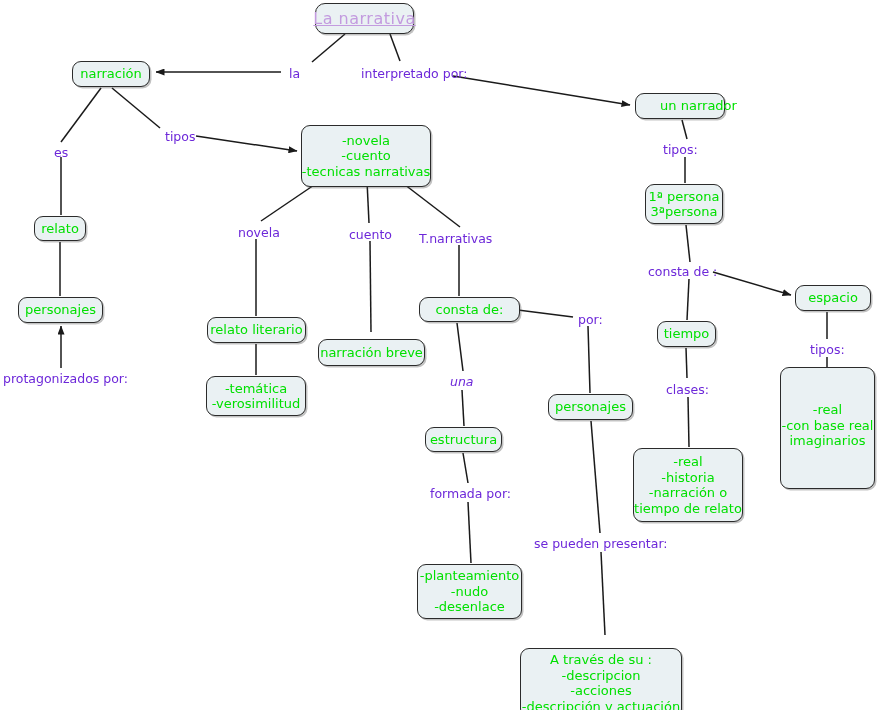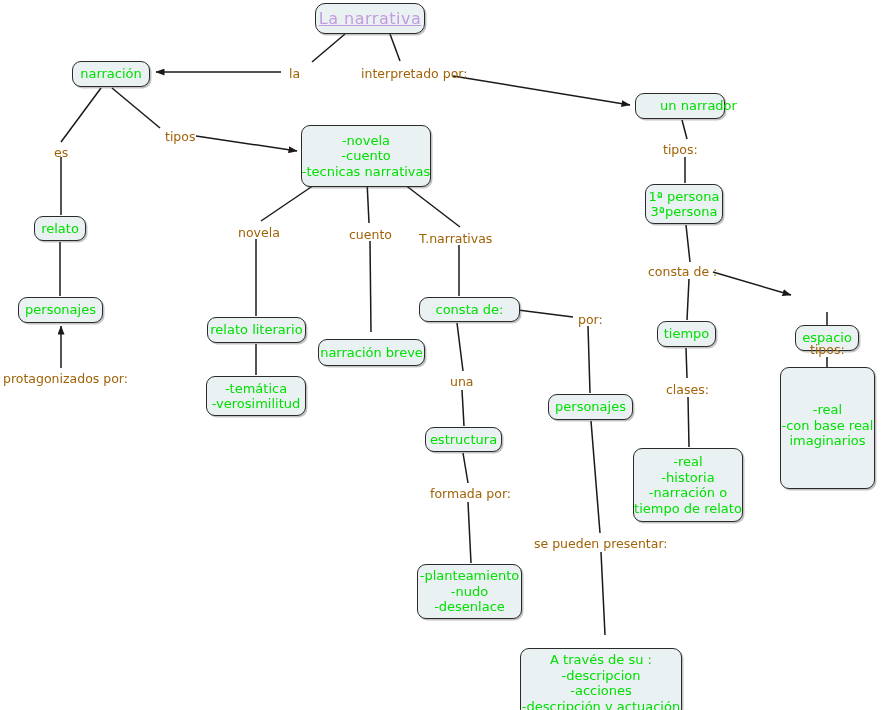--- a/index.html
+++ b/index.html
@@ -48,21 +48,21 @@
   }
   .node.title {
     color: #c39bdf;
     font-size: 16px;
     text-decoration: underline;
     letter-spacing: 0.5px;
     border-radius: 10px;
   }
   .elabel {
     position: absolute;
-    color: #a16207;
+    color: #6d28d9;
     font-size: 12.5px;
     line-height: 14px;
     white-space: pre;
     background: transparent;
   }
 </style>
 </head>
 <body>
 
 <div id="canvas">
@@ -105,30 +105,30 @@
         <path d="M 457 323 L 463 371" stroke="#1a1a1a" stroke-width="1.5" fill="none"></path>
         <path d="M 462 390 L 464 426" stroke="#1a1a1a" stroke-width="1.5" fill="none"></path>
         <path d="M 463 453 L 468 483" stroke="#1a1a1a" stroke-width="1.5" fill="none"></path>
         <path d="M 468 502 L 471 563" stroke="#1a1a1a" stroke-width="1.5" fill="none"></path>
         <path d="M 591 421 L 600 533" stroke="#1a1a1a" stroke-width="1.5" fill="none"></path>
         <path d="M 601 552 L 605 635" stroke="#1a1a1a" stroke-width="1.5" fill="none"></path>
       </g>
   </svg>
 
   <div id="node-layer">
-      <div class="node title" style="left: 315px; top: 3px; width: 110px; height: 31px;">La narrativa</div>
+      <div class="node title" style="left: 315px; top: 3px; width: 99px; height: 31px;">La narrativa</div>
       <div class="node" style="left: 72px; top: 61px; width: 78px; height: 26px;">narración</div>
       <div class="node" style="left: 635px; top: 93px; width: 90px; height: 26px; padding-left: 37px;">un narrador</div>
       <div class="node" style="left: 301px; top: 125px; width: 130px; height: 62px;">-novela
 -cuento
 -tecnicas narrativas</div>
       <div class="node" style="left: 645px; top: 184px; width: 78px; height: 40px;">1ª persona
 3ªpersona</div>
       <div class="node" style="left: 34px; top: 216px; width: 52px; height: 25px;">relato</div>
-      <div class="node" style="left: 795px; top: 285px; width: 64px; height: 26px; margin-top: 40px;">espacio</div>
+      <div class="node" style="left: 795px; top: 285px; width: 76px; height: 26px;">espacio</div>
       <div class="node" style="left: 18px; top: 297px; width: 85px; height: 26px;">personajes</div>
       <div class="node" style="left: 419px; top: 297px; width: 101px; height: 25px;">consta de:</div>
       <div class="node" style="left: 207px; top: 317px; width: 99px; height: 26px;">relato literario</div>
       <div class="node" style="left: 657px; top: 321px; width: 59px; height: 26px;">tiempo</div>
       <div class="node" style="left: 318px; top: 339px; width: 107px; height: 27px; text-align: right;">narración breve</div>
       <div class="node" style="left: 206px; top: 376px; width: 100px; height: 40px;">-temática
 -verosimilitud</div>
       <div class="node top-align" style="left: 780px; top: 367px; width: 95px; height: 122px;">-real
 -con base real
 imaginarios</div>
@@ -153,18 +153,18 @@
       <div class="elabel" style="left: 54px; top: 146px;">es</div>
       <div class="elabel" style="left: 663px; top: 143px;">tipos:</div>
       <div class="elabel" style="left: 238px; top: 226px;">novela</div>
       <div class="elabel" style="left: 349px; top: 228px;">cuento</div>
       <div class="elabel" style="left: 419px; top: 232px;">T.narrativas</div>
       <div class="elabel" style="left: 648px; top: 265px;">consta de :</div>
       <div class="elabel" style="left: 578px; top: 313px;">por:</div>
       <div class="elabel" style="left: 810px; top: 343px;">tipos:</div>
       <div class="elabel" style="left: 3px; top: 372px;">protagonizados por:</div>
       <div class="elabel" style="left: 666px; top: 383px;">clases:</div>
-      <div class="elabel" style="left: 450px; top: 375px;">una</div>
+      <div class="elabel" style="left: 450px; top: 375px; font-style: italic;">una</div>
       <div class="elabel" style="left: 430px; top: 487px;">formada por:</div>
       <div class="elabel" style="left: 534px; top: 537px;">se pueden presentar:</div>
     </div>
 
 </div>
 
 </body></html>

